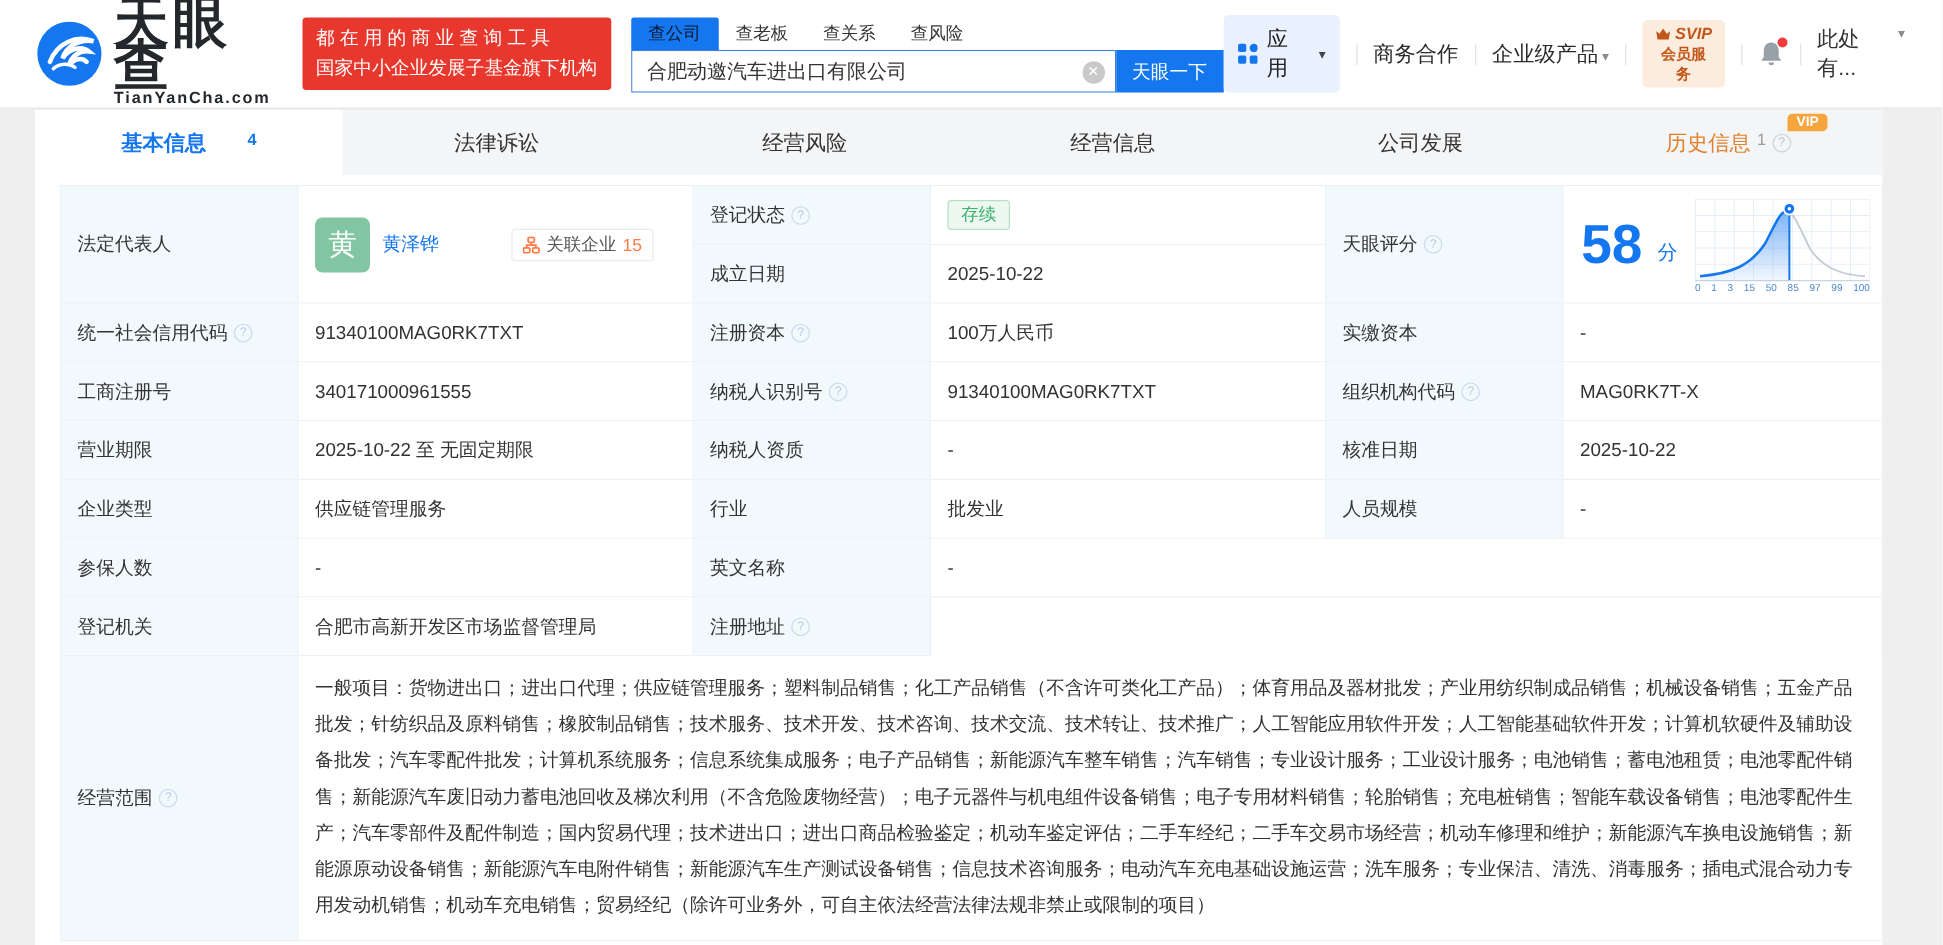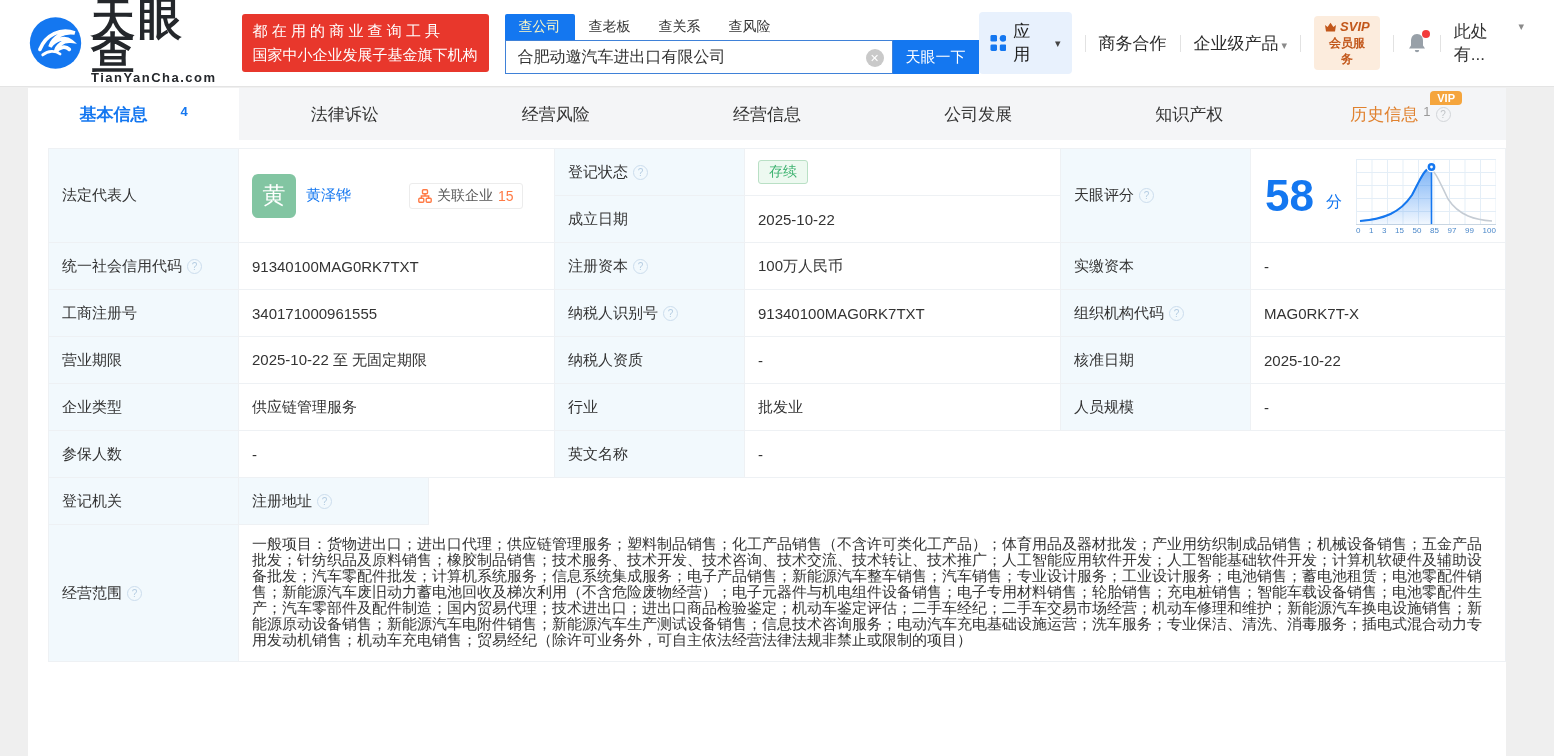--- a/index.html
+++ b/index.html
@@ -12,21 +12,21 @@
   .logo-area { display:flex; align-items:center; margin-left:28px; cursor:pointer; }
   .logo-icon { width:56px; height:56px; }
   .logo-text { margin-left:8px; display:flex; flex-direction:column; }
   .brand-cn { font-size:44px; font-weight:bold; color:#24272b; letter-spacing:3px; line-height:34px; }
   .brand-en { font-size:13px; font-weight:bold; color:#24272b; letter-spacing:1.5px; }
   .red-banner { margin-left:12px; background:#e8372c; color:#fff; border-radius:3px;
                 padding:5px 11px; font-size:15px; line-height:24px; white-space:nowrap; }
   .search-wrap { margin-left:16px; width:482px; margin-top:2px; }
   .search-tabs { display:flex; font-size:14px; }
   .stab { padding:4px 14px; color:#333; cursor:pointer; }
-  .stab.active { background:#1477f0; color:#fef9c3; border-radius:2px 2px 0 0;font-family:Liberation Mono, monospace; }
+  .stab.active { background:#1477f0; color:#0f172a; border-radius:2px 2px 0 0;font-family:Liberation Mono, monospace; }
   .search-row { display:flex; height:34px; }
   .input-box { position:relative; flex:1; border:1px solid #3f81d8; background:#fff; }
   .search-input { width:100%; height:100%; border:none; outline:none; font-size:16px;
                   padding:0 34px 0 12px; color:#333; font-family:inherit; }
   .clear-btn { position:absolute; right:8px; top:8px; width:18px; height:18px; border-radius:50%;
                background:#c9c9c9; color:#fff; font-size:11px; line-height:18px; text-align:center; cursor:pointer; }
   .search-btn { width:86px; background:#1477f0; color:#fff; border:none; font-size:15px;
                 cursor:pointer; font-family:inherit; }
   .top-right { margin-left:auto; margin-right:30px; display:flex; align-items:center; gap:13px; font-size:17px; }
   .apps-btn { background:#e8f1fd; border-radius:4px; padding:8px 11px; display:flex; align-items:center;
@@ -96,21 +96,21 @@
   .mini-chart { width:140px; margin-left:4px; margin-top:2px; }
   .plot { position:relative; width:140px; height:66px;
           background-image:linear-gradient(to right,#e4eef7 1px,transparent 1px),
                            linear-gradient(to bottom,#e4eef7 1px,transparent 1px);
           background-size:15.5px 13px; border-bottom:1px solid #c9d6e2; }
   .plot svg { position:absolute; left:0; top:0; }
   .ticks { display:flex; justify-content:space-between; font-size:8px; color:#4a87c9; margin-top:1px; width:140px; }
 
   .addr-link { color:#1477f0; margin-left:12px; cursor:pointer; white-space:nowrap; }
   .scope-row .lc { align-items:center; }
-  .scope-text { display:block; padding:11px 18px 13px 13px; line-height:16px; font-size:15px;
+  .scope-text { display:block; padding:11px 18px 13px 13px; line-height:29px; font-size:15px;
                 align-items:flex-start; }
 </style>
 </head>
 <body>
 
 <div class="header">
   <div class="logo-area">
     <svg class="logo-icon" viewBox="0 0 60 60">
       <circle cx="30" cy="30" r="28" fill="#1477f0"></circle>
       <path d="M13 37 C19 21 36 13 51 19 C38 17 27 24 24 34 C30 25 41 23 47 28 C38 27 31 33 30 40 C34 34 41 33 45 37" stroke="#fff" fill="none" stroke-width="4" stroke-linecap="round"></path>
@@ -195,23 +195,20 @@
       <span>法律诉讼</span>
     </div>
     <div class="tab">
       <span>经营风险</span>
     </div>
     <div class="tab">
       <span>经营信息</span>
     </div>
     <div class="tab">
       <span>公司发展</span>
-    </div>
-    <div class="tab">
-      <span>知识产权</span>
     </div>
     <div class="tab history">
       <span class="vip-chip">VIP</span>
       <span>历史信息</span>
       <span class="tab-count">1</span>
       <span class="help gray">?</span>
     </div>
   </div>
 
   <div class="info-table">
@@ -399,20 +396,23 @@
       </div>
       <div class="cell wide h47">
         <span>-</span>
       </div>
     </div>
 
     <div class="r">
       <div class="cell lc h47">
         <span>登记机关</span>
       </div>
+      <div class="cell vc h47">
+        <span>合肥市高新开发区市场监督管理局</span>
+      </div>
       <div class="cell lc h47">
         <span>注册地址</span>
         <span class="help">?</span>
       </div>
     </div>
 
     <div class="r scope-row">
       <div class="cell lc">
         <span>经营范围</span>
         <span class="help">?</span>

